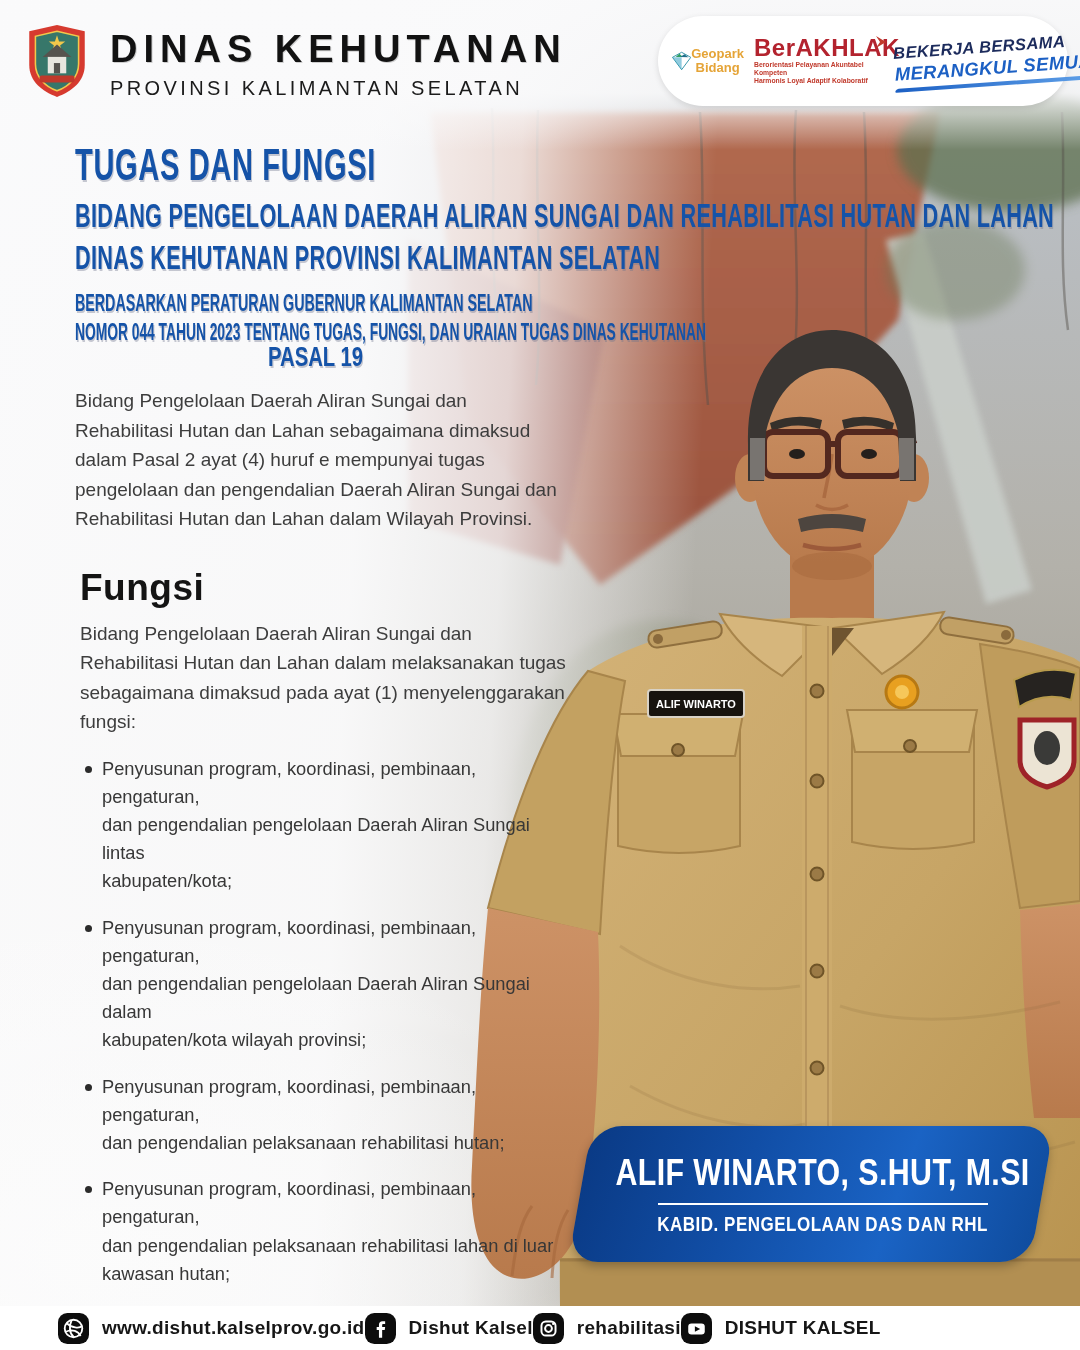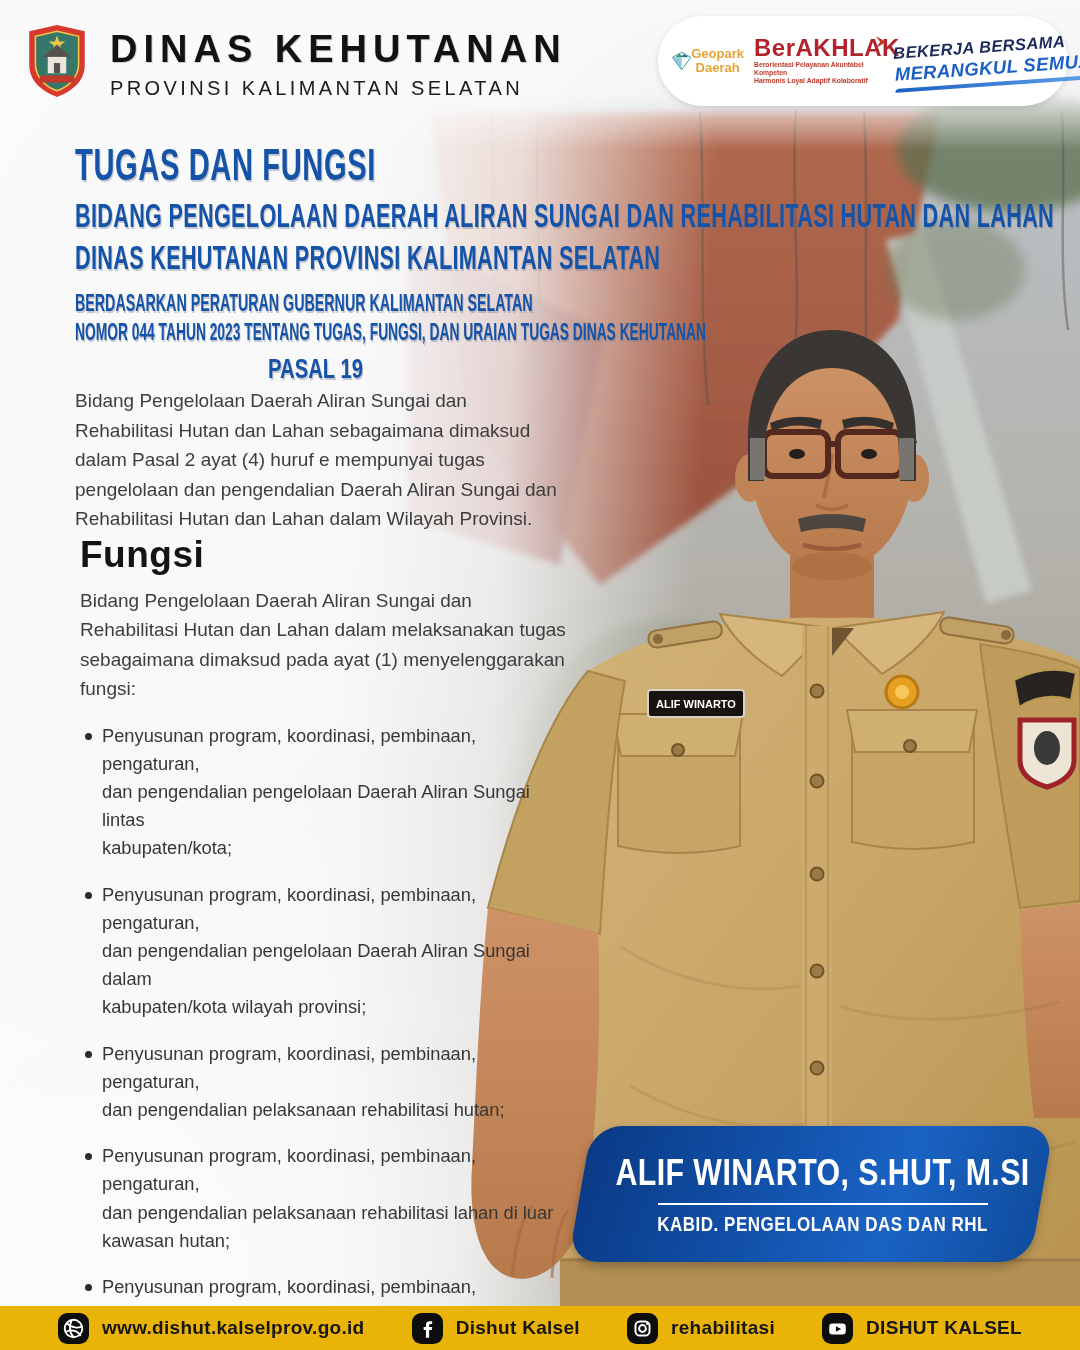--- a/index.html
+++ b/index.html
@@ -37,46 +37,46 @@
   
   .cond{display:inline-block;transform-origin:left center;white-space:nowrap;font-weight:800;color:#1553a8;
         text-shadow:1.5px 1.5px 0 rgba(110,115,140,.38);}
   .title-block{left:75px;top:140px;}
   .t1{font-size:44px;transform:scaleX(.66);letter-spacing:1px;}
   .t2{font-size:33px;transform:scaleX(.655);margin-top:9px;letter-spacing:.5px;}
   .t3{font-size:33px;transform:scaleX(.655);margin-top:5px;letter-spacing:.5px;}
   .t4{font-size:23px;transform:scaleX(.62);margin-top:14px;}
   .t5{font-size:23px;transform:scaleX(.60);margin-top:3px;}
   .title-block>div{height:auto;line-height:1.12;}
-  .pasal{left:268px;top:354px;font-size:27px;}
+  .pasal{left:268px;top:342px;font-size:27px;}
 
   
   .leftcol{left:75px;top:374px;width:492px;color:#3c3c3c;}
   .h-black{font-size:37px;font-weight:800;color:#141414;letter-spacing:.5px;}
   .tugas-body{margin-top:12px;font-size:19px;line-height:29.5px;white-space:pre-line;color:#3d3d3d;}
-  .fungsi-head{margin-left:5px;}
+  .fungsi-head{margin-top:33px;margin-left:5px;}
   .fungsi-intro{margin-top:10px;margin-left:5px;font-size:19px;line-height:29.5px;white-space:pre-line;color:#3d3d3d;}
   .fungsi-list{margin:8px 0 0 0;padding:0;list-style:none;}
   .fungsi-list li{position:relative;padding-left:27px;font-size:18.3px;line-height:28.2px;white-space:pre-line;color:#373737;margin-top:18px;}
   .fungsi-list li::before{content:"";position:absolute;left:10px;top:11px;width:7px;height:7px;border-radius:50%;background:#2b2b2b;}
 
   
   .banner{left:592px;top:1126px;width:462px;height:136px;}
   .banner-bg{position:absolute;inset:0;border-radius:30px;transform:skewX(-10deg);transform-origin:top left;
              background:linear-gradient(100deg,#0a3a85 0%,#11militaire 0%,#114ea6 35%,#1a63c4 68%,#0f4c9e 100%);
              background:linear-gradient(100deg,#0a3a85 0%,#114ea6 35%,#1a63c4 68%,#0f4c9e 100%);
              box-shadow:0 4px 10px rgba(0,0,0,.25);}
   .banner-content{position:absolute;inset:0;display:flex;flex-direction:column;align-items:center;justify-content:center;color:#fff;}
   .banner-name{font-size:37px;font-weight:800;white-space:nowrap;transform:scaleX(.82);letter-spacing:.5px;}
   .banner-line{width:330px;height:2.5px;background:#fff;margin:9px 0 8px 0;}
   .banner-role{font-size:20px;font-weight:800;white-space:nowrap;transform:scaleX(.85);letter-spacing:.6px;}
 
   
-  .footer{left:0;top:1306px;width:1080px;height:44px;background:#eab308;display:flex;align-items:center;
-          justify-content:space-between;padding:0 58px 0 58px;box-sizing:border-box;}
+  .footer{left:0;top:1306px;width:1080px;height:44px;background:#ffffff;display:flex;align-items:center;
+          padding:0 58px 0 58px;box-sizing:border-box;}
   .f-item{display:flex;align-items:center;gap:13px;}
   .f-label{font-size:19px;font-weight:700;color:#161616;letter-spacing:.3px;white-space:nowrap;}
 
   .person-svg{left:420px;top:326px;width:660px;height:980px;}
 </style>
 </head>
 <body>
 
 <div class="poster">
 
@@ -233,21 +233,21 @@
     <div class="abs pill">
       <div class="gp">
         <svg width="42" height="40" viewBox="0 0 42 40">
           <polygon points="21,1 41,12 21,39 1,12" fill="#ffffff" stroke="#2a8fa3" stroke-width="2"></polygon>
           <polygon points="8,11 16,4 24,11" fill="#2e9e62"></polygon>
           <polygon points="18,11 27,5 36,12" fill="#1f6f8b"></polygon>
           <polygon points="1,12 21,12 21,39" fill="#37a3c4" opacity=".55"></polygon>
         </svg>
         <div class="gp-txt">
           <span>Geopark</span><br>
-          <span>Daerah</span>
+          <span>Bidang</span>
         </div>
       </div>
       <div class="ba">
         <div class="ba-title"><span>BerAKHLAK</span><span class="ba-arrow"><svg width="16" height="16" viewBox="0 0 16 16">
                 <path d="M2,2 L12,8 L2,14 L6,8 Z" fill="#c0392b"></path>
               </svg></span></div>
         <div class="ba-sub">
           <span>Berorientasi Pelayanan Akuntabel Kompeten</span><br>
           <span>Harmonis Loyal Adaptif Kolaboratif</span>
         </div>

